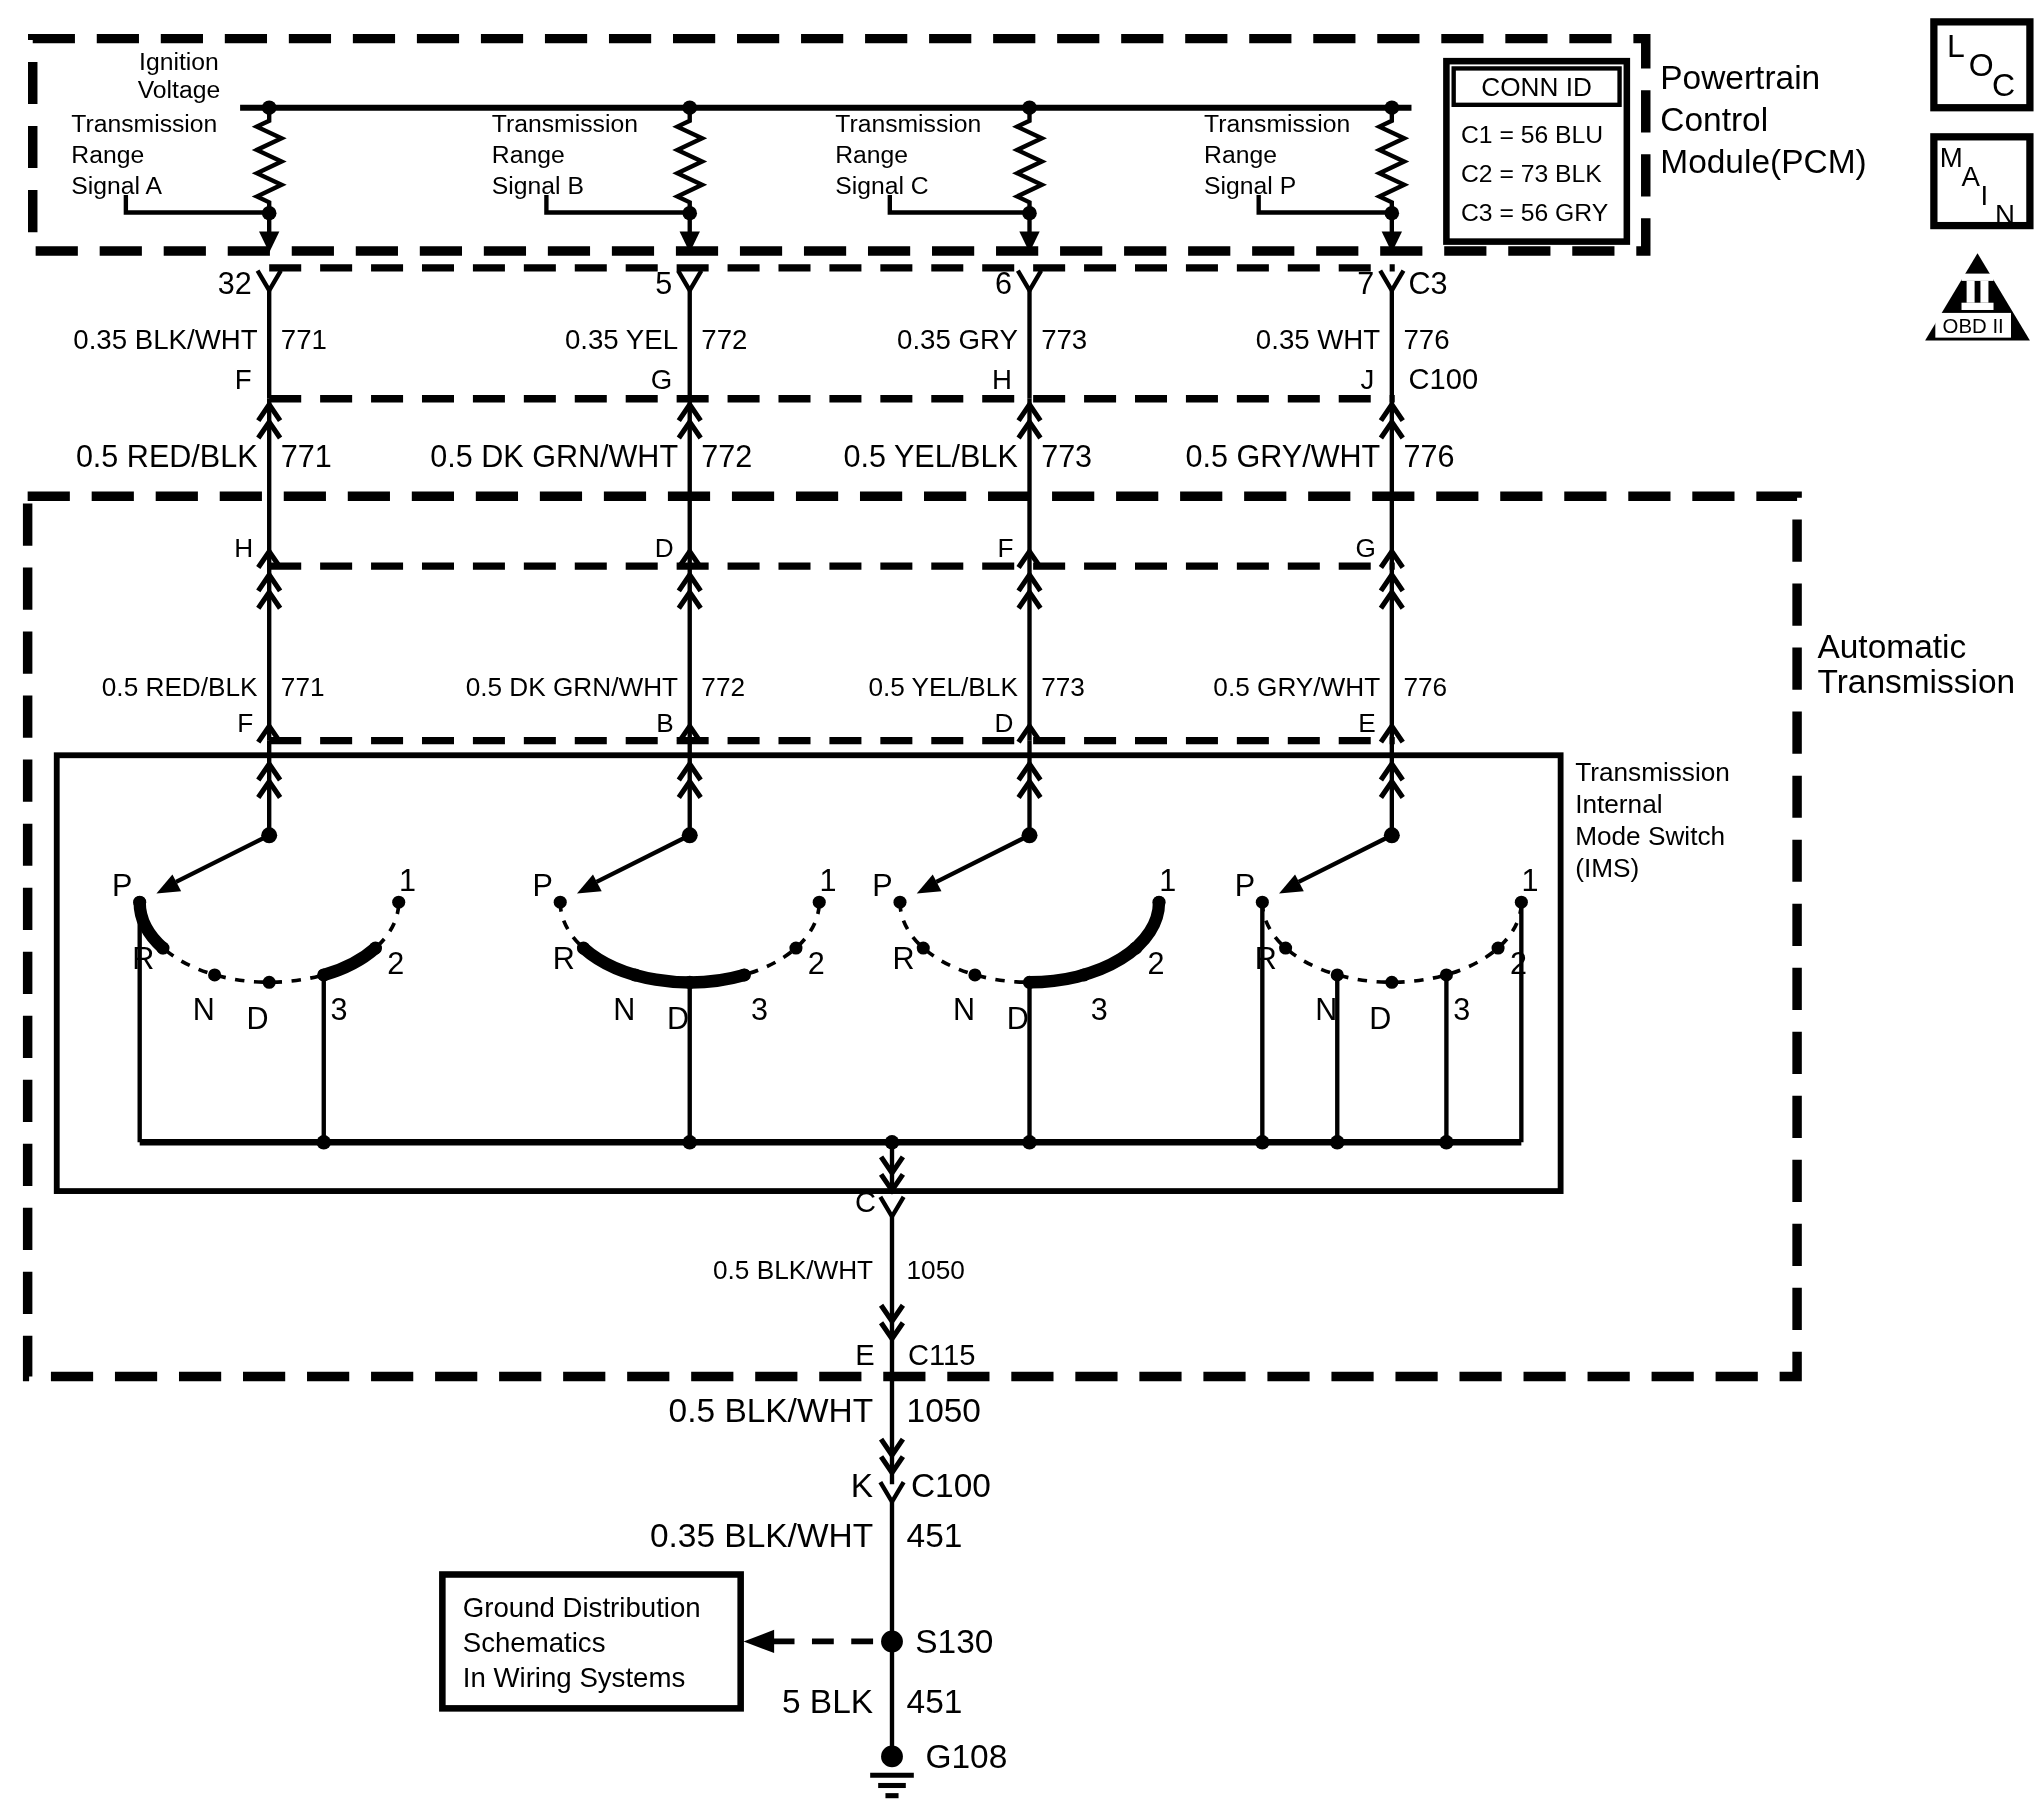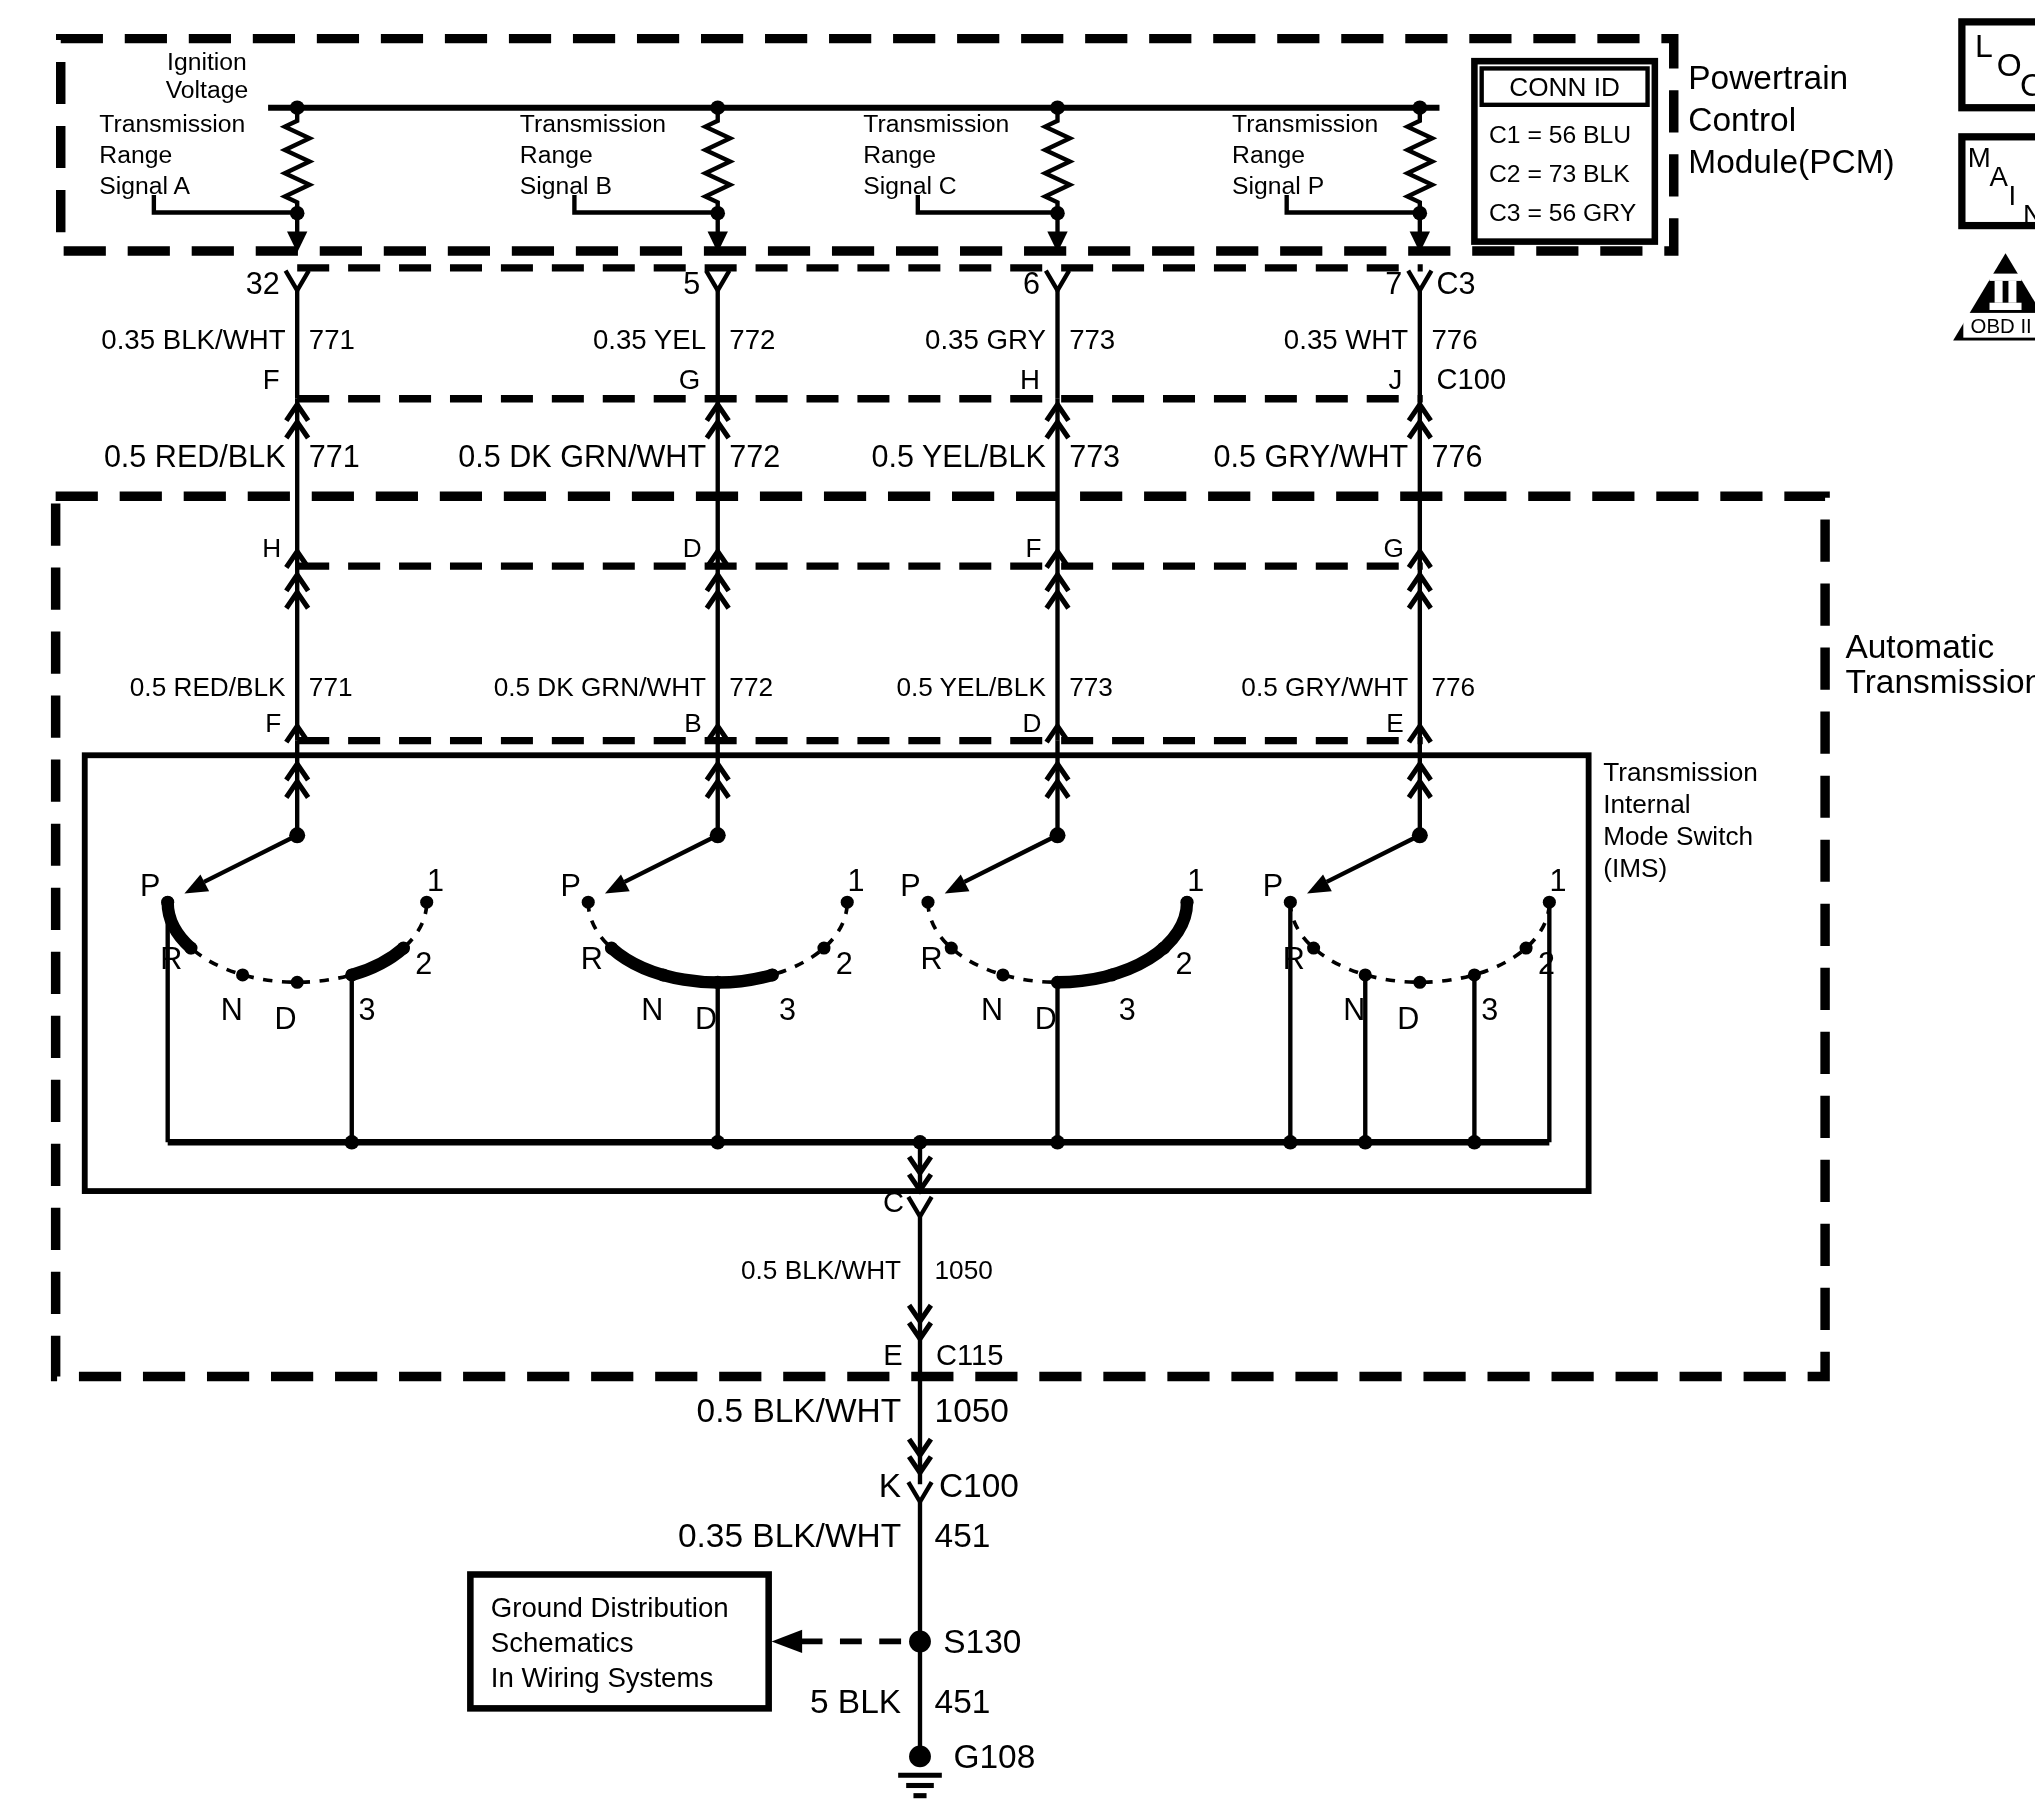--- a/index.html
+++ b/index.html
@@ -1,16 +1,16 @@
 <!DOCTYPE html>
 <html style="font-size:11.6px"><head>
 <meta charset="utf-8">
 <style>
   html,body{margin:0;padding:0;background:#fff;}
-  .page{width:1614px;height:1803px;background:#ffffff;position:relative;font-family:"Liberation Sans",sans-serif;margin-left:28px;}
+  .page{width:1614px;height:1803px;background:#ffffff;position:relative;font-family:"Liberation Sans",sans-serif;}
   svg{display:block;}
   text{fill:#000;font-family:"Liberation Sans",sans-serif;}
 </style>
 </head>
 <body>
 
 <div class="page">
 <svg width="2035" height="1803" viewBox="0 0 2797 2478" xmlns="http://www.w3.org/2000/svg">
 
   <defs>

